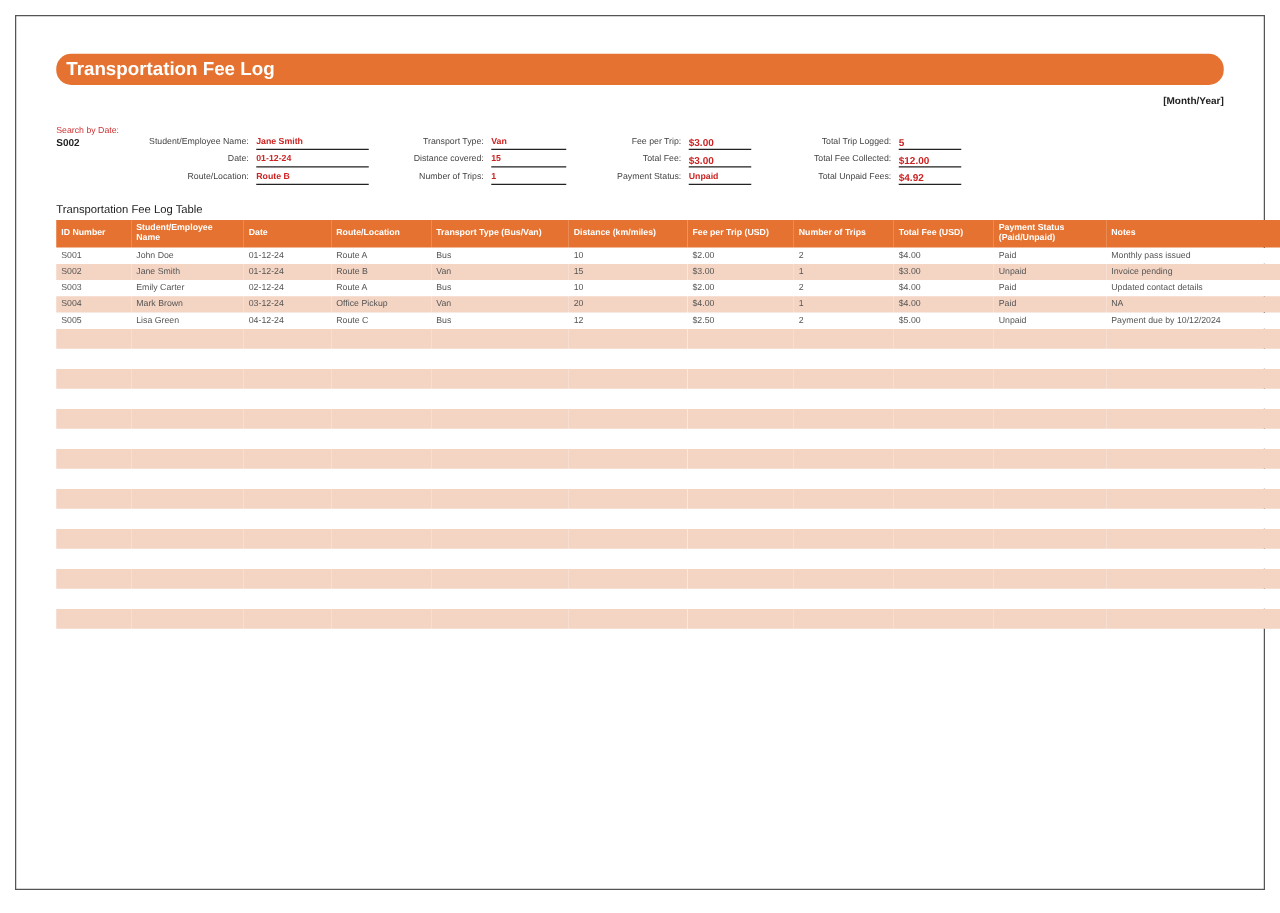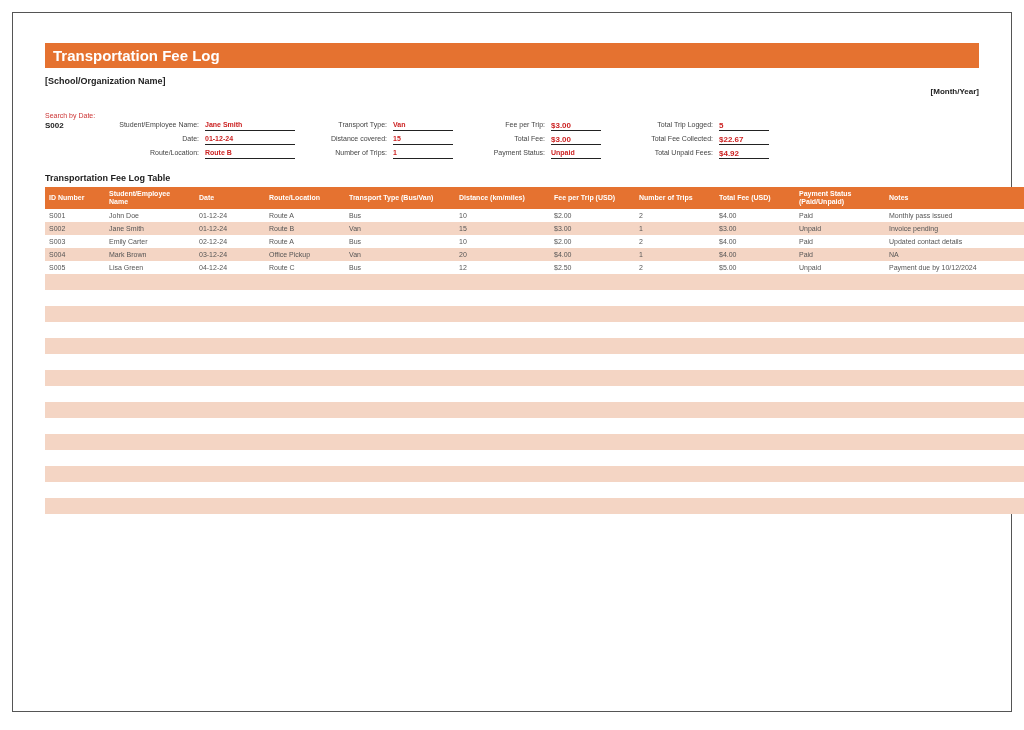--- a/index.html
+++ b/index.html
@@ -14,20 +14,21 @@
     padding: 30px 32px 20px 32px;
     min-height: 700px;
   }
   .title-bar {
     background: #e57230;
     color: #fff;
     font-size: 15px;
     font-weight: 600;
     padding: 4px 8px;
     margin-bottom: 8px;
+    border-radius: 12px;
   }
   .org-name {
     font-size: 9px;
     font-weight: 700;
     color: #222;
     margin-bottom: 1px;
   }
   .month-year {
     font-size: 8px;
     font-weight: 700;
@@ -48,21 +49,21 @@
     margin-top: 2px;
   }
   .summary-grid .lbl { color:#444; text-align:right; padding-right:2px; white-space:nowrap; }
   .summary-grid .val { color:#c22; font-weight:600; border-bottom:1px solid #222; white-space:nowrap; }
   .summary-grid .big { font-size:8px; font-weight:700; }
   .search-id {
     font-weight:700; font-size:8px; color:#222; background:#fff;
   }
   .table-title {
     font-size: 9px;
-    font-weight:700;
+    font-weight:400;
     color:#222;
     margin-top: 14px;
     margin-bottom: 4px;
   }
   .log-table {
     width: 100%;
     border-collapse: collapse;
     font-size: 7px;
     table-layout: fixed;
   }
@@ -89,21 +90,20 @@
   .col-type{width:110px;} .col-dist{width:95px;} .col-fee{width:85px;} .col-trips{width:80px;}
   .col-total{width:80px;} .col-status{width:90px;} .col-notes{width:140px;}
 </style>
 </head>
 <body>
 
 <div class="page">
 
   <div class="title-bar">Transportation Fee Log</div>
 
-  <div class="org-name">[School/Organization Name]</div>
   <div class="month-year">[Month/Year]</div>
 
   <div class="search-label">Search by Date:</div>
 
   <div class="summary-grid">
 
     <div class="search-id">S002</div>
     <div class="lbl">Student/Employee Name:</div>
     <div class="val">Jane Smith</div>
     <div class="lbl">Transport Type:</div>
@@ -114,21 +114,21 @@
     <div class="val big">5</div>
 
     <div></div>
     <div class="lbl">Date:</div>
     <div class="val">01-12-24</div>
     <div class="lbl">Distance covered:</div>
     <div class="val">15</div>
     <div class="lbl">Total Fee:</div>
     <div class="val big">$3.00</div>
     <div class="lbl">Total Fee Collected:</div>
-    <div class="val big">$22.67</div>
+    <div class="val big">$12.00</div>
 
     <div></div>
     <div class="lbl">Route/Location:</div>
     <div class="val">Route B</div>
     <div class="lbl">Number of Trips:</div>
     <div class="val">1</div>
     <div class="lbl">Payment Status:</div>
     <div class="val">Unpaid</div>
     <div class="lbl">Total Unpaid Fees:</div>
     <div class="val big">$4.92</div>

